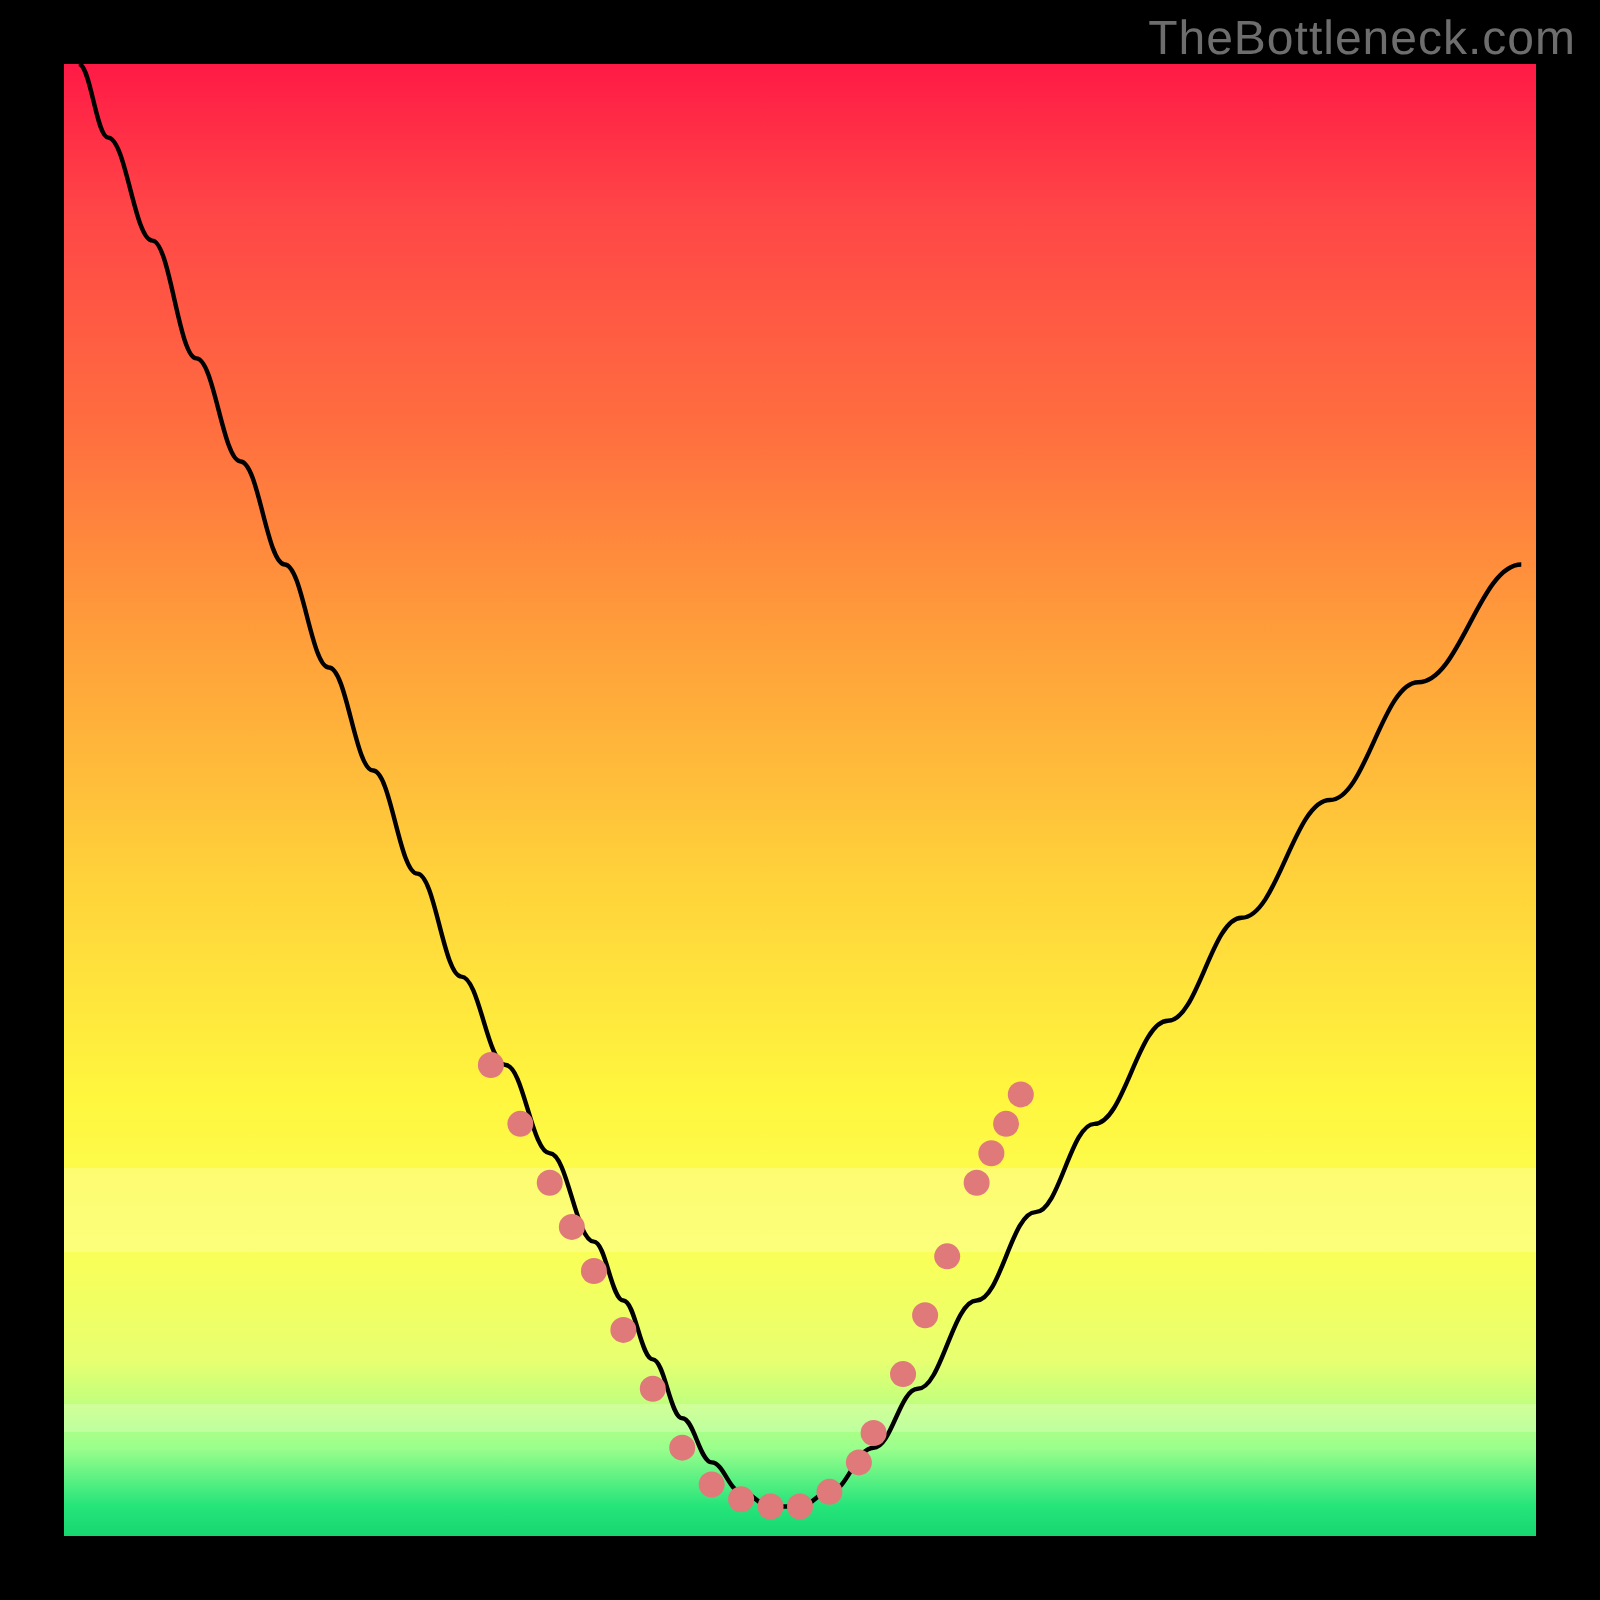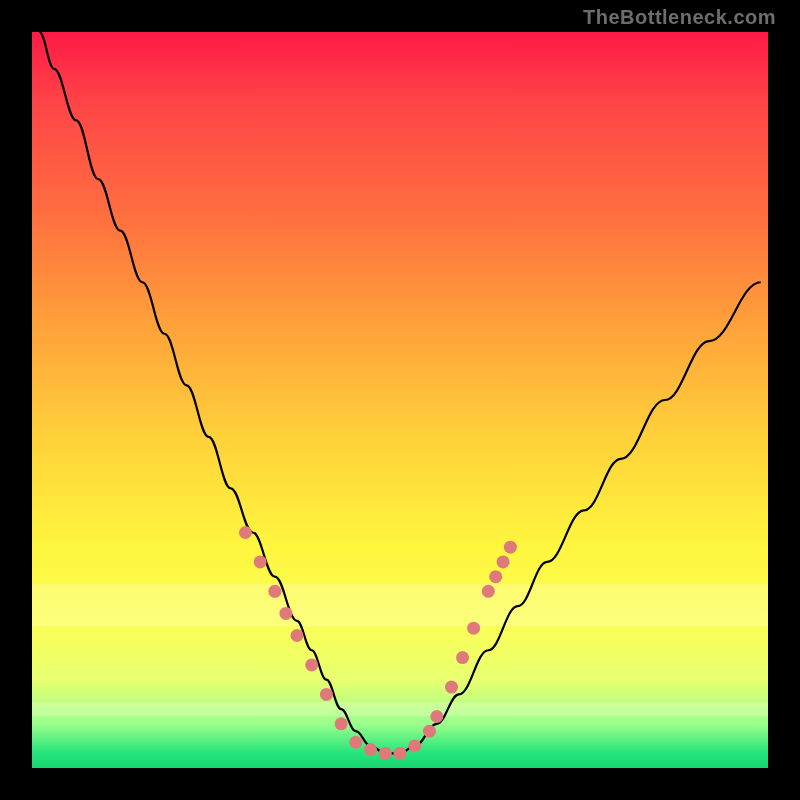--- a/index.html
+++ b/index.html
@@ -33,24 +33,24 @@
       #fff63e 70%,
       #fbff55 80%,
       #e8ff70 88%,
       #9bff8c 94%,
       #24e47a 98%,
       #18d66f 100%);
   }
   .watermark {
     position: absolute;
     top: 6px;
-    right: 24px;
+    right: 12px;
     font-family: Arial, Helvetica, sans-serif;
-    font-size: 20px;
-    font-weight: 700;
+    font-size: 24px;
+    font-weight: 400;
     color: #6d6d6d;
     letter-spacing: 0.5px;
   }
   svg.curve {
     position: absolute;
     top: 0;
     left: 0;
     width: 736px;
     height: 736px;
   }

